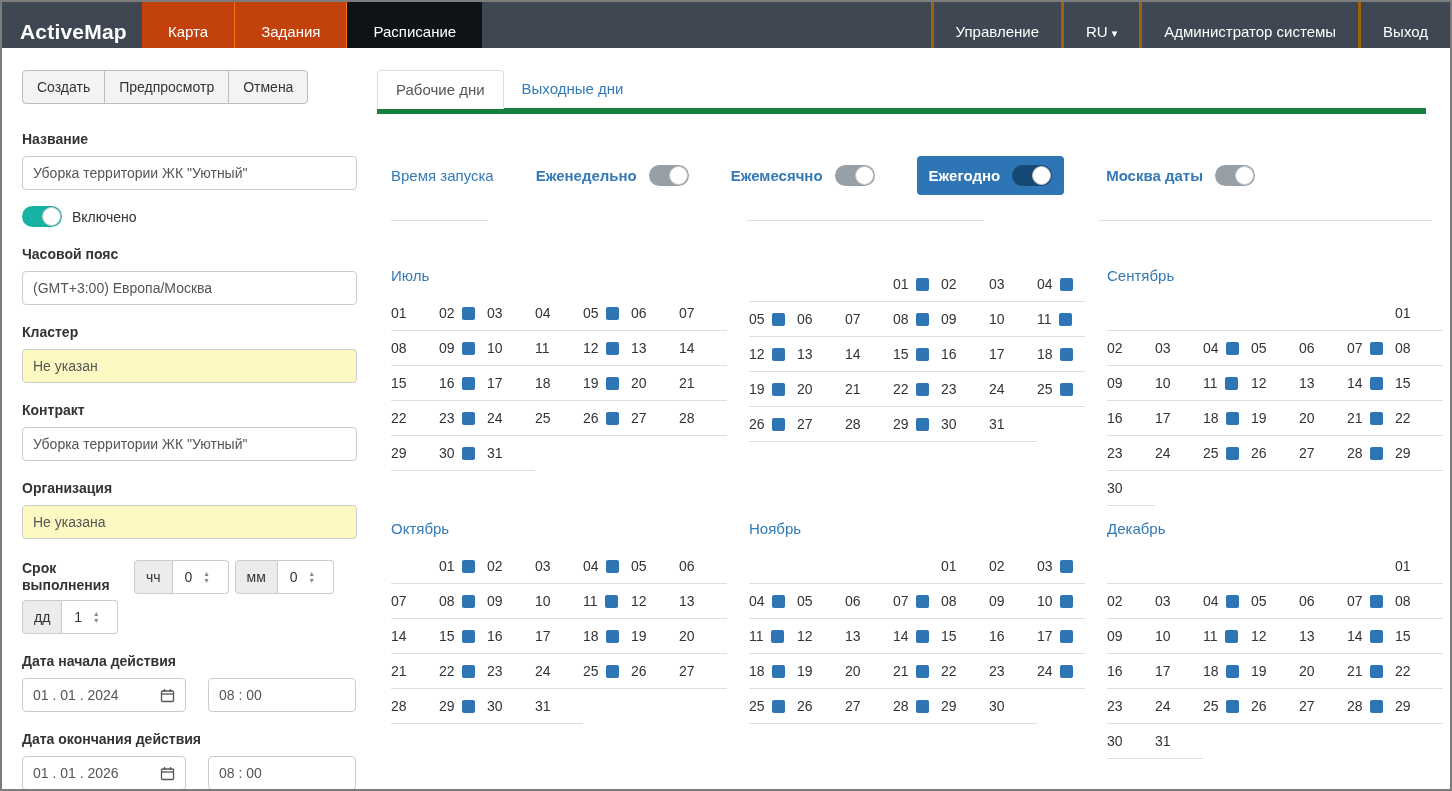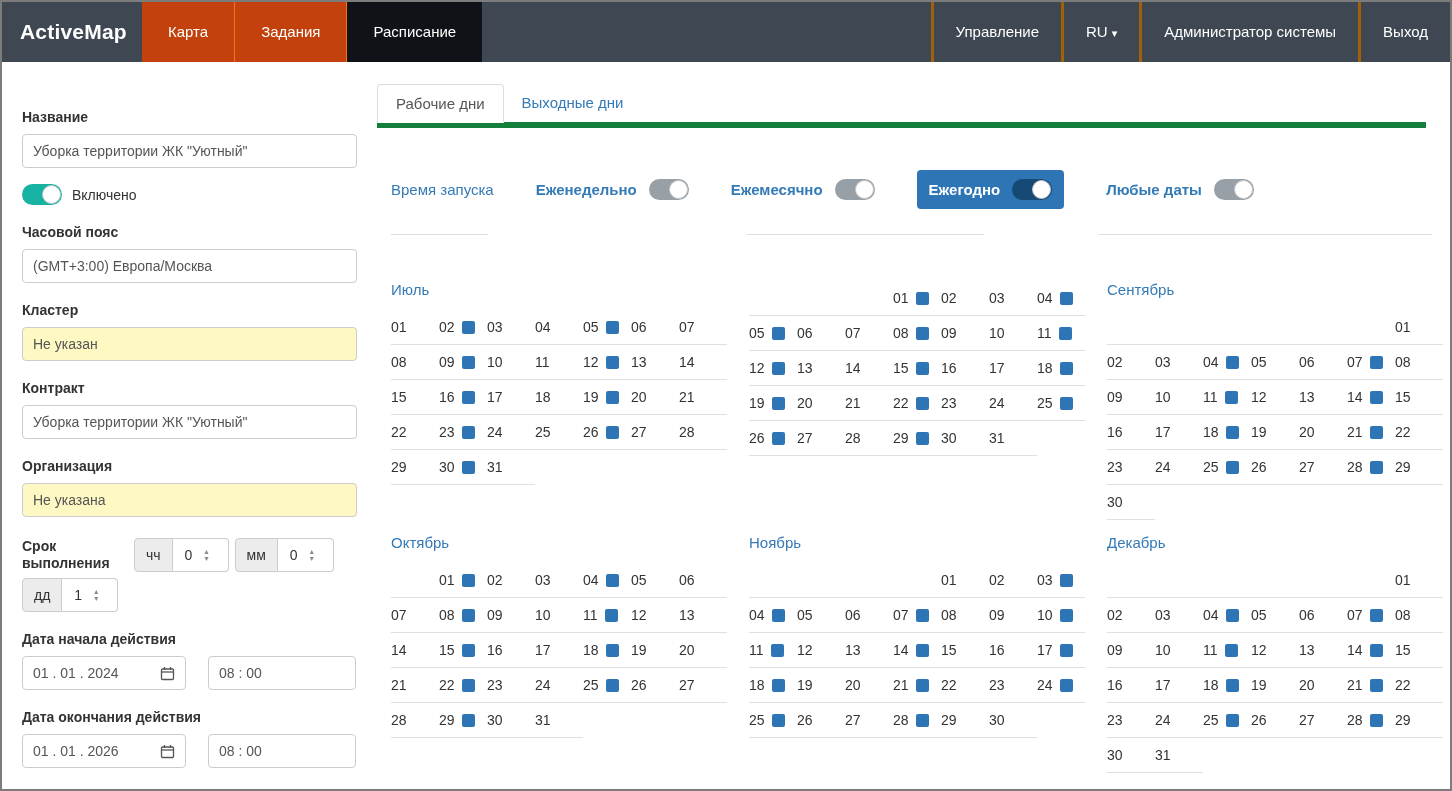--- a/index.html
+++ b/index.html
@@ -9,21 +9,21 @@
   .page {
     width: 1452px; height: 791px;
     border: 2px solid #7c7c7c;
     background: #fff;
     overflow: hidden;
     position: relative;
   }
 
   
   .navbar {
-    height: 60px;
+    height: 46px;
     background: var(--navbar, #3e4752);
     display: flex;
     align-items: stretch;
     color: #fff;
   }
   .brand {
     width: 140px;
     line-height: 60px;
     padding-left: 18px;
     font-size: 21px;
@@ -208,20 +208,25 @@
       </div>
       <div class="nav-ritem">Администратор системы</div>
       <div class="nav-ritem">Выход</div>
     </div>
   </header>
 
   <div class="content">
 
     <aside class="left-panel">
 
+      <div class="btn-group">
+        <button class="btn">Создать</button>
+        <button class="btn">Предпросмотр</button>
+        <button class="btn">Отмена</button>
+      </div>
 
       <div class="field-label" style="margin-top:27px">Название</div>
       <div class="text-input">Уборка территории ЖК "Уютный"</div>
 
       <div class="toggle-row">
         <span class="toggle on teal">
             <span class="knob"></span>
           </span>
         <span class="t-label">Включено</span>
       </div>
@@ -336,21 +341,21 @@
           </div>
 
           <div class="mode-group active-mode">
             <span class="m-label">Ежегодно</span>
             <span class="toggle on">
                 <span class="knob"></span>
               </span>
           </div>
 
           <div class="mode-group">
-            <span class="m-label">Любые даты</span>
+            <span class="m-label">Москва даты</span>
             <span class="toggle off">
                 <span class="knob"></span>
               </span>
           </div>
         </div>
         <i class="u-seg u1"></i>
         <i class="u-seg u2"></i>
         <i class="u-seg u3"></i>
       </div>
 

